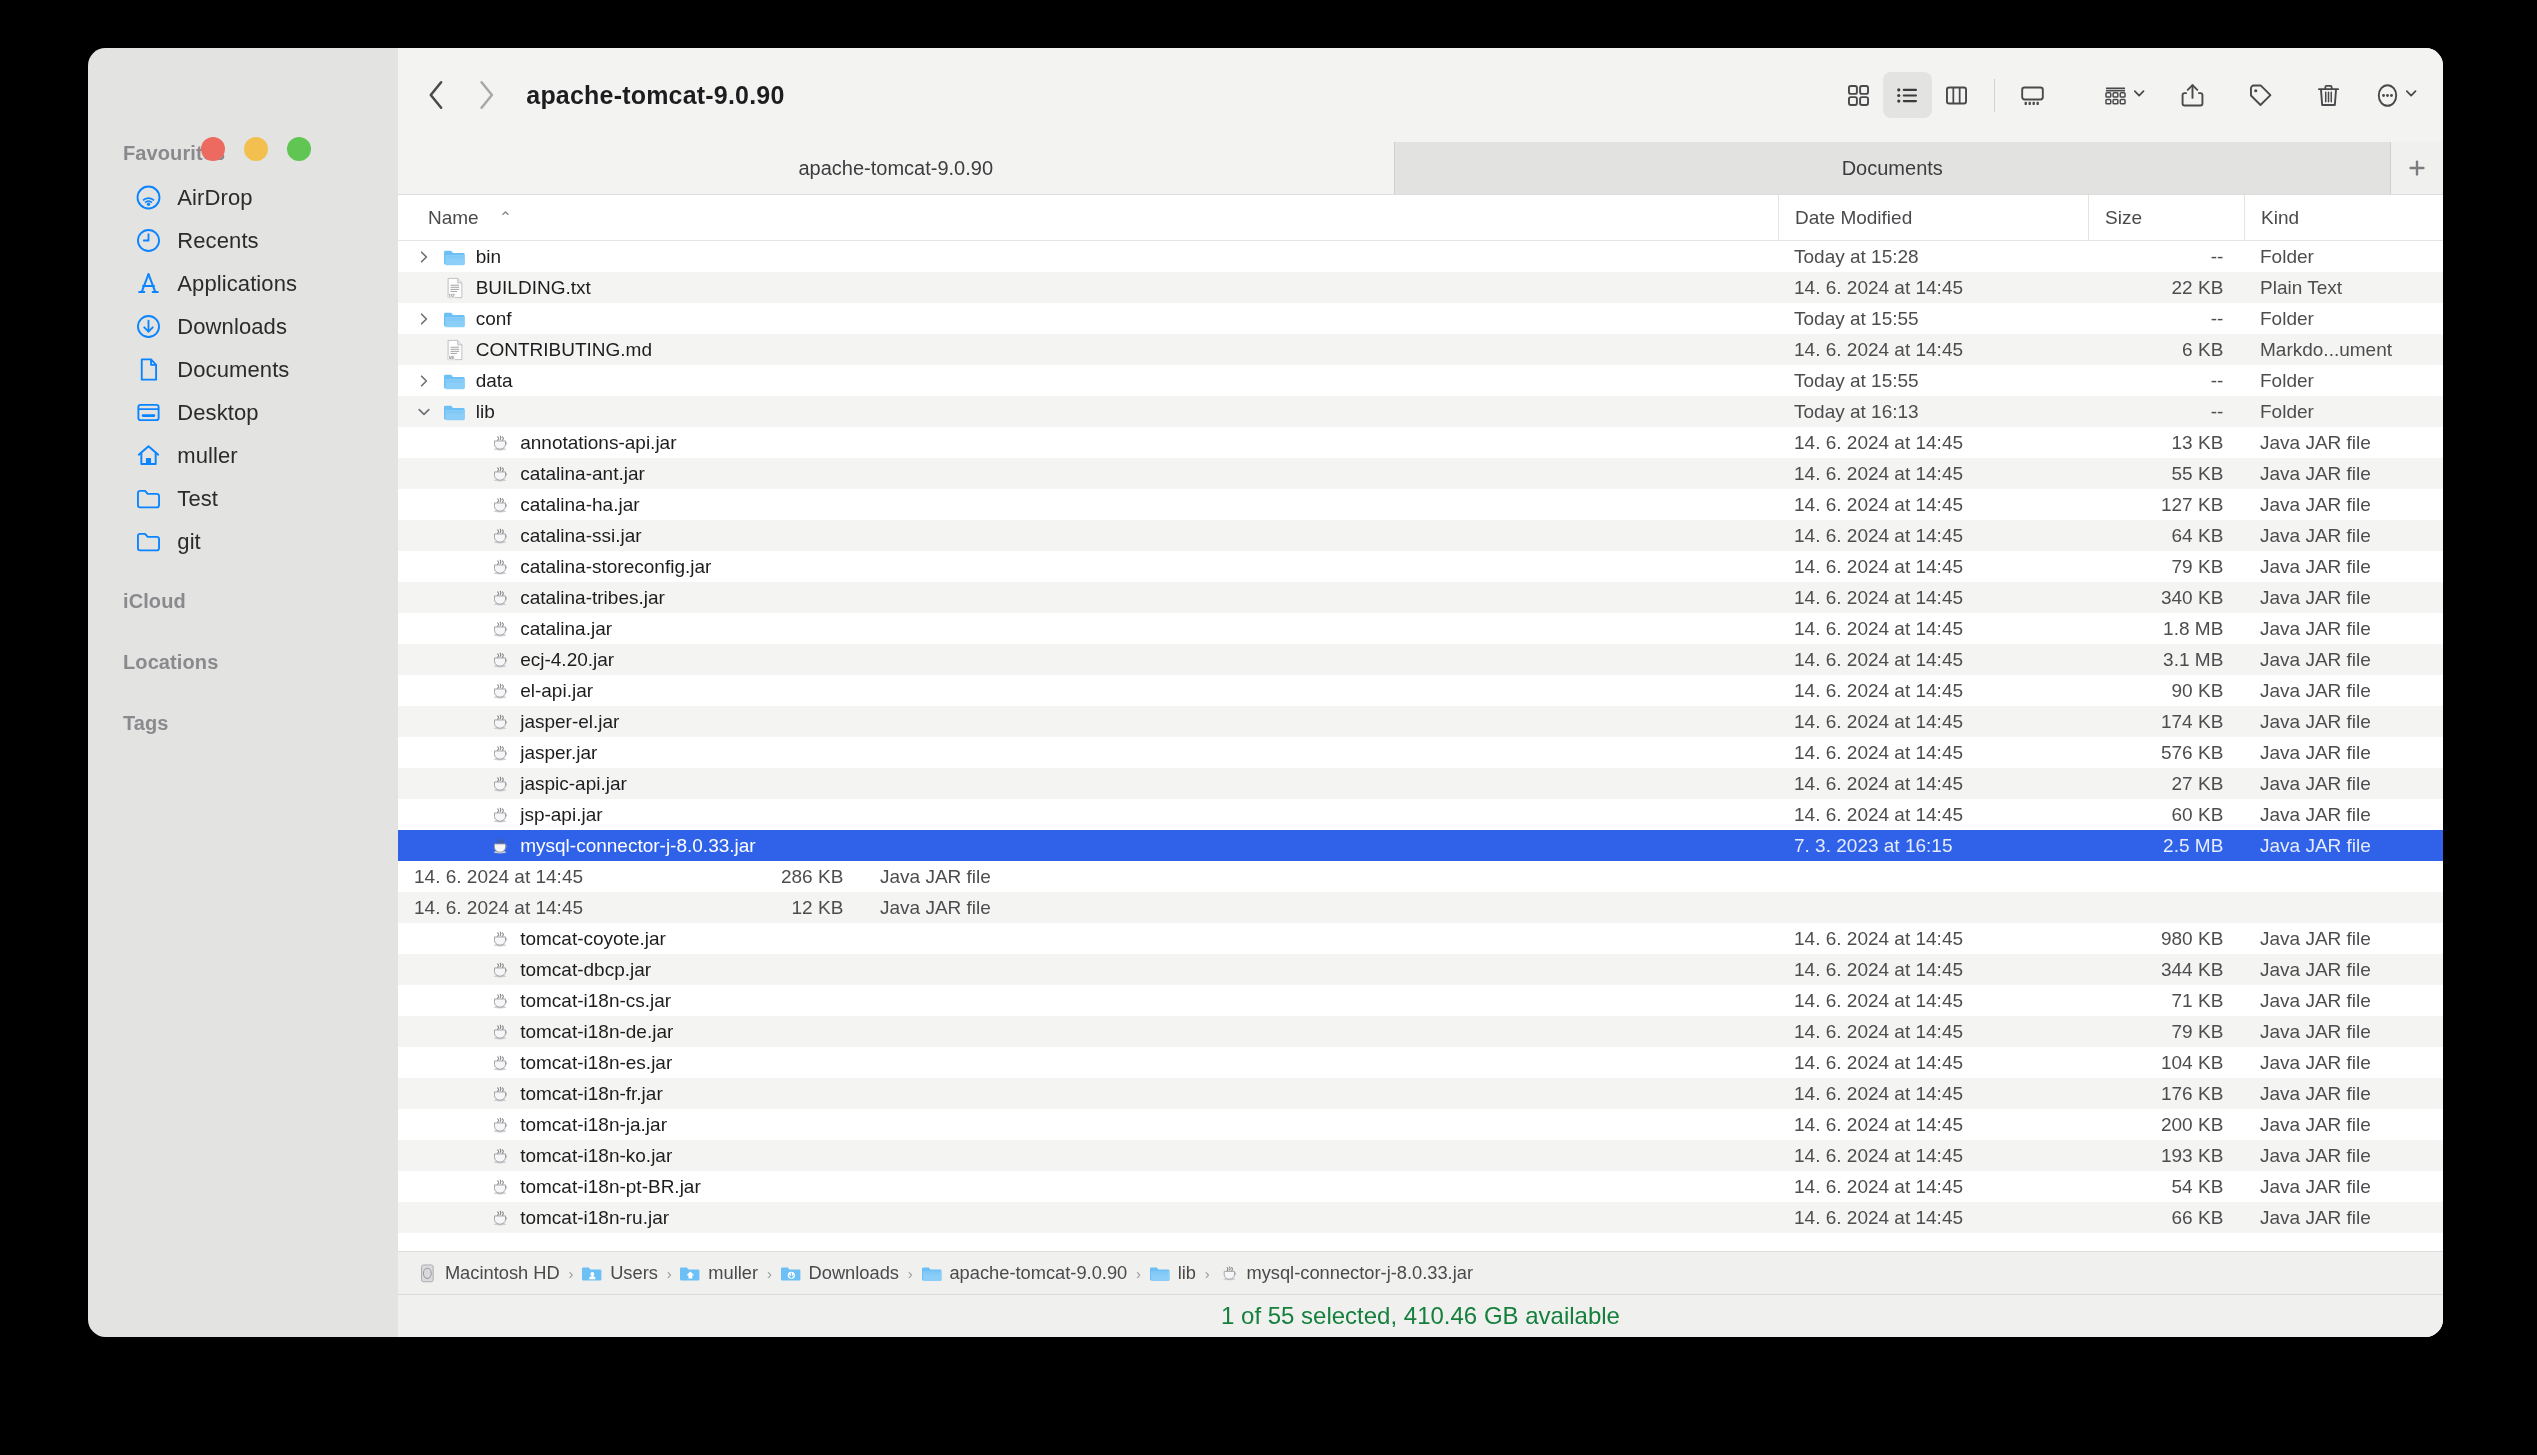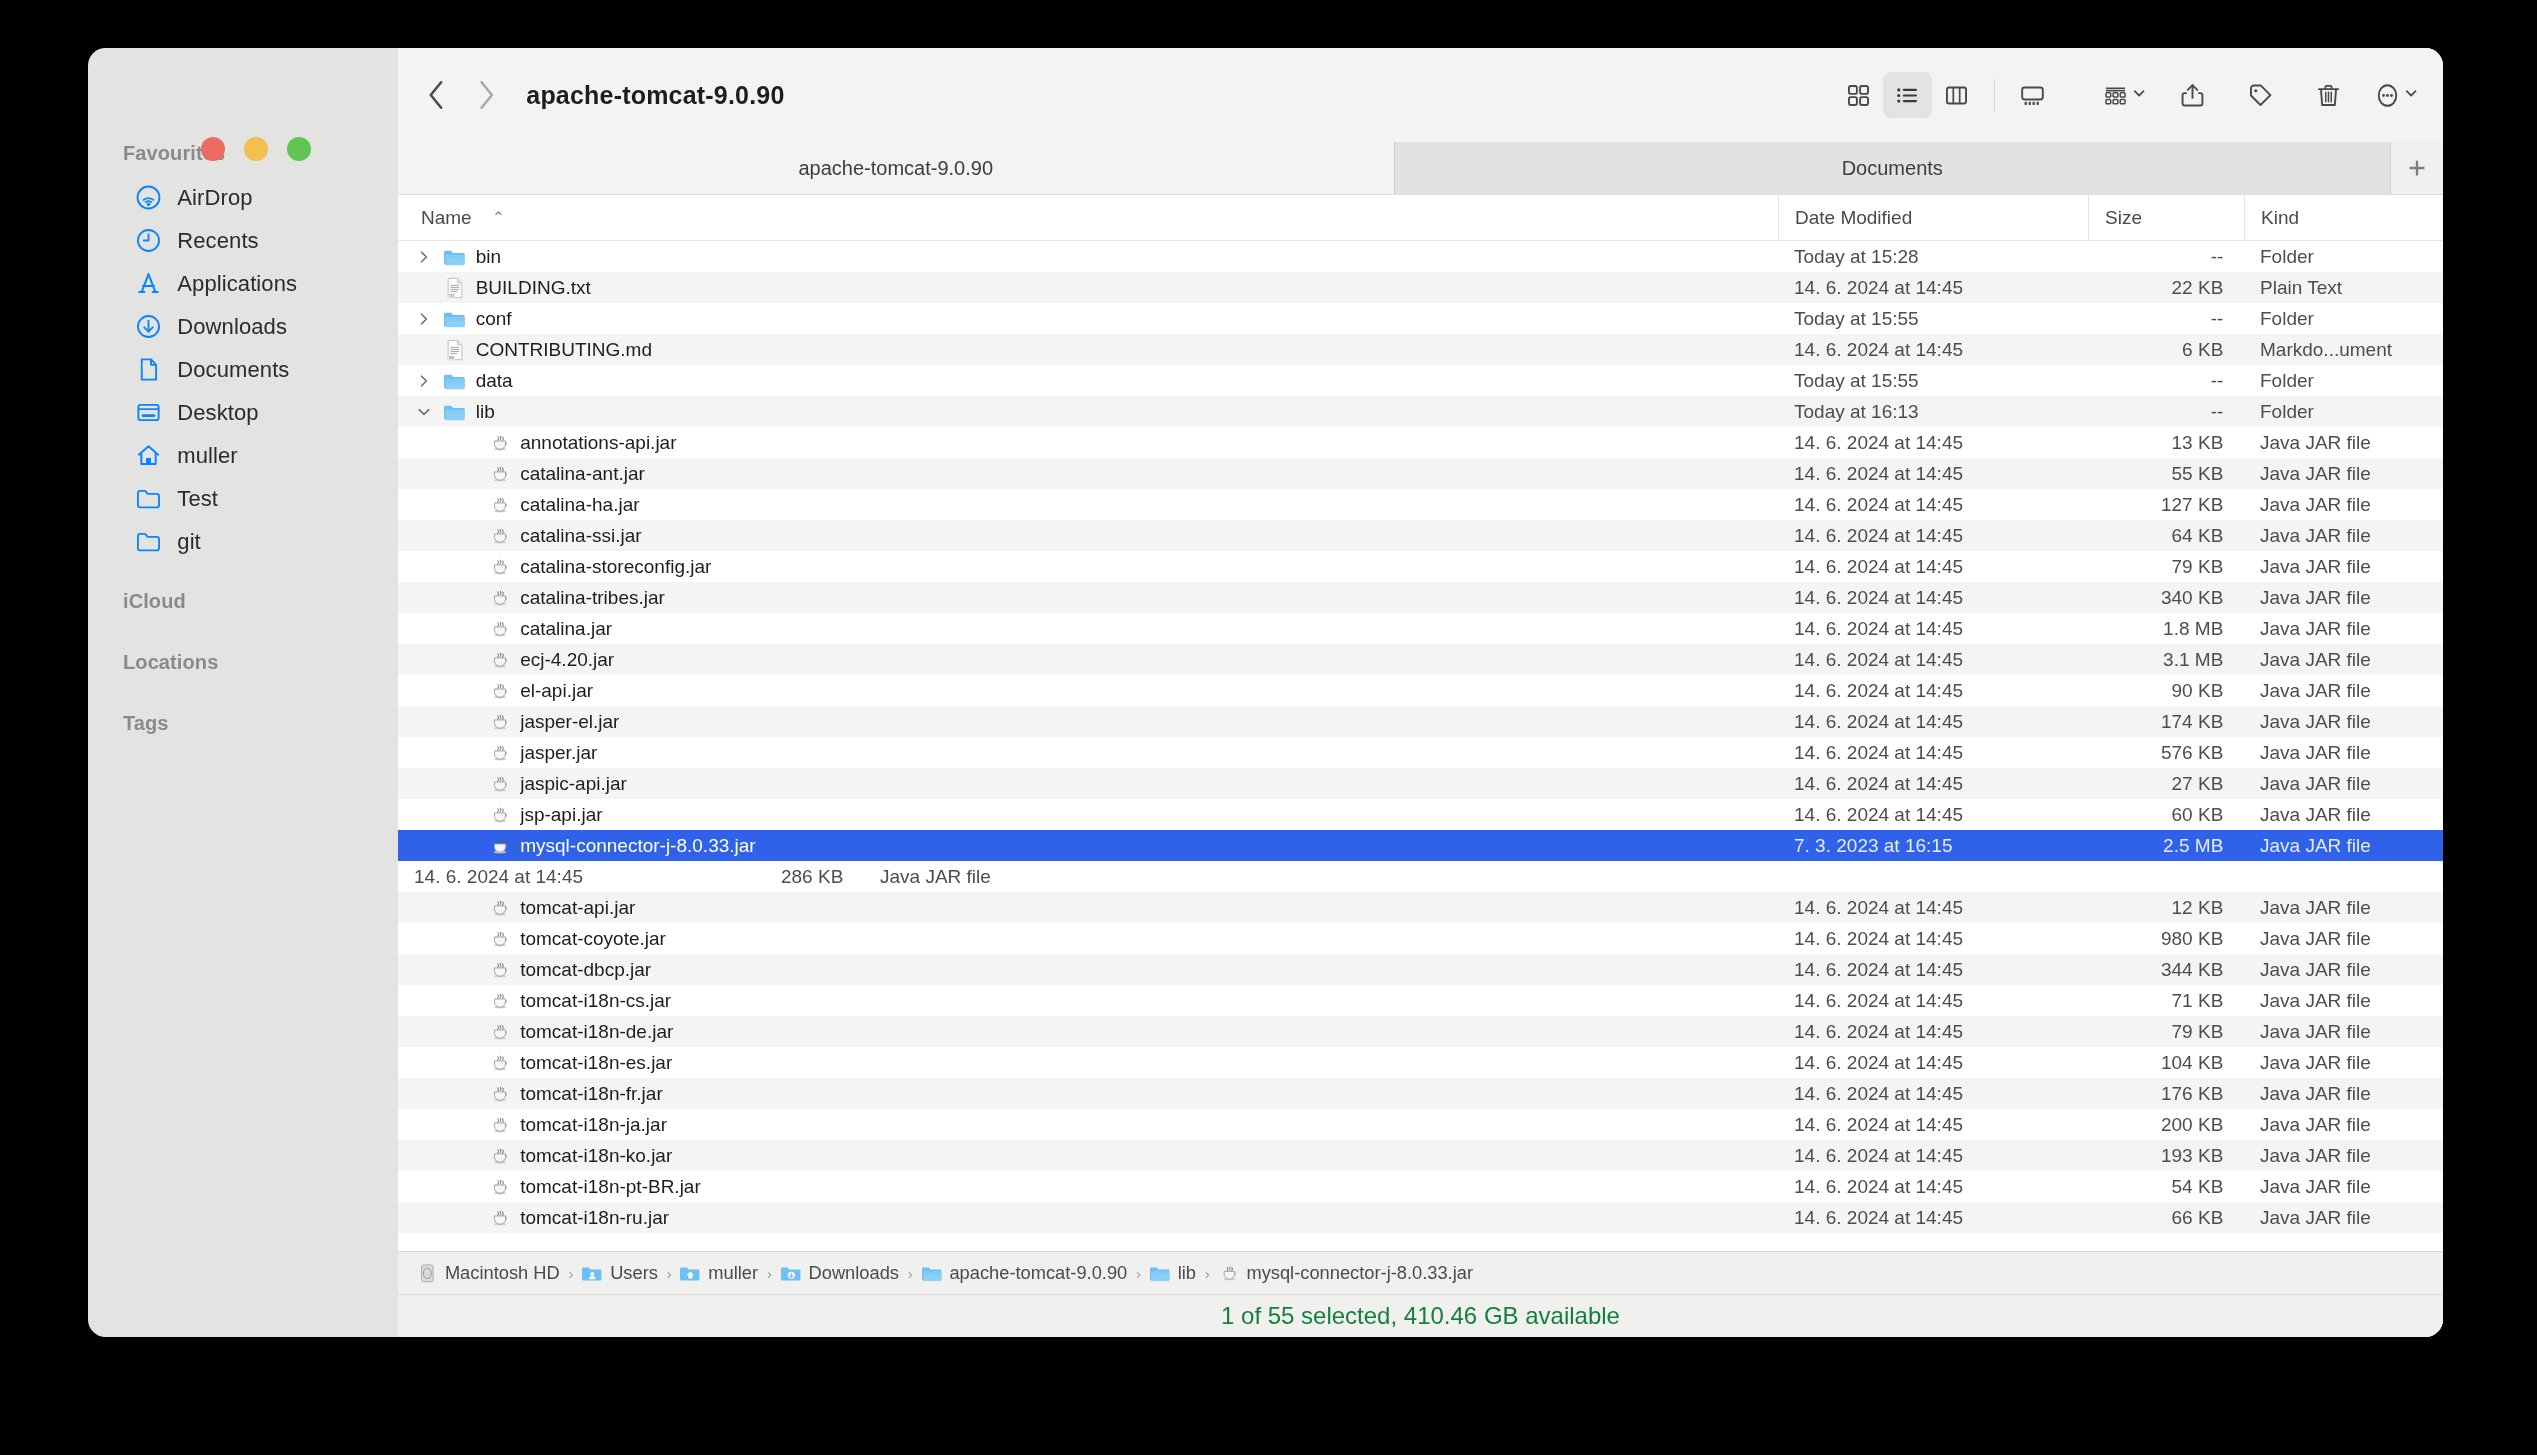--- a/index.html
+++ b/index.html
@@ -156,21 +156,21 @@
     font-size: 19px;
     color: #4a4a4d;
     user-select: none;
   }
   #col-head .ch {
     height: 100%;
     display: flex; align-items: center;
     cursor: default;
   }
   #col-head .ch + .ch { border-left: 1.6px solid #e4e4e2; }
-  .ch-name { flex: 1 1 0; padding-left: 23px; padding-right: 12.7px; gap: 20px; }
+  .ch-name { flex: 1 1 0; padding-left: 30px; padding-right: 12.7px; gap: 20px; }
   .ch-date { flex: 0 0 310px; padding-left: 16px; }
   .ch-size { flex: 0 0 156px; padding-left: 16px; }
   .ch-kind { flex: 0 0 199px; padding-left: 16px; }
   .sort-caret { color: #8c8c90; font-size: 16px; }
 
   
   #filelist {
     flex: 1;
     overflow: hidden;
     background: #ffffff;
@@ -811,31 +811,20 @@
           <div class="cell-date">7. 3. 2023 at 16:15</div>
           <div class="cell-size">2.5 MB</div>
           <div class="cell-kind">Java JAR file</div>
         </div>
         <div class="row">
           <div class="cell-date">14. 6. 2024 at 14:45</div>
           <div class="cell-size">286 KB</div>
           <div class="cell-kind">Java JAR file</div>
         </div>
         <div class="row alt">
-          <div class="cell-name">
-            <span class="indent"></span>
-            <span class="twisty"></span>
-            <svg class="ficon" width="22" height="22" viewBox="0 0 32 32" fill="none">
-              <ellipse cx="16" cy="25" rx="9" ry="1.8" fill="#cfcfd3"></ellipse>
-              <path d="M8 13 h16 v5 a8 7 0 0 1 -16 0 z" fill="#f6f6f8" stroke="#9a9a9f" stroke-width="1.3"></path>
-              <path d="M24 14 a3.2 3.2 0 0 1 0 5" stroke="#9a9a9f" stroke-width="1.3" fill="none"></path>
-              <path d="M13 7 q2 2.5 0 5 M16.5 6 q2 2.5 0 5 M20 7 q2 2.5 0 5" stroke="#5a5a5f" stroke-width="1.3" fill="none" stroke-linecap="round"></path>
-            </svg>
-            <span class="fname">tomcat-api.jar</span>
-          </div>
           <div class="cell-date">14. 6. 2024 at 14:45</div>
           <div class="cell-size">12 KB</div>
           <div class="cell-kind">Java JAR file</div>
         </div>
         <div class="row">
           <div class="cell-name">
             <span class="indent"></span>
             <span class="twisty"></span>
             <svg class="ficon" width="22" height="22" viewBox="0 0 32 32" fill="none">
               <ellipse cx="16" cy="25" rx="9" ry="1.8" fill="#cfcfd3"></ellipse>

